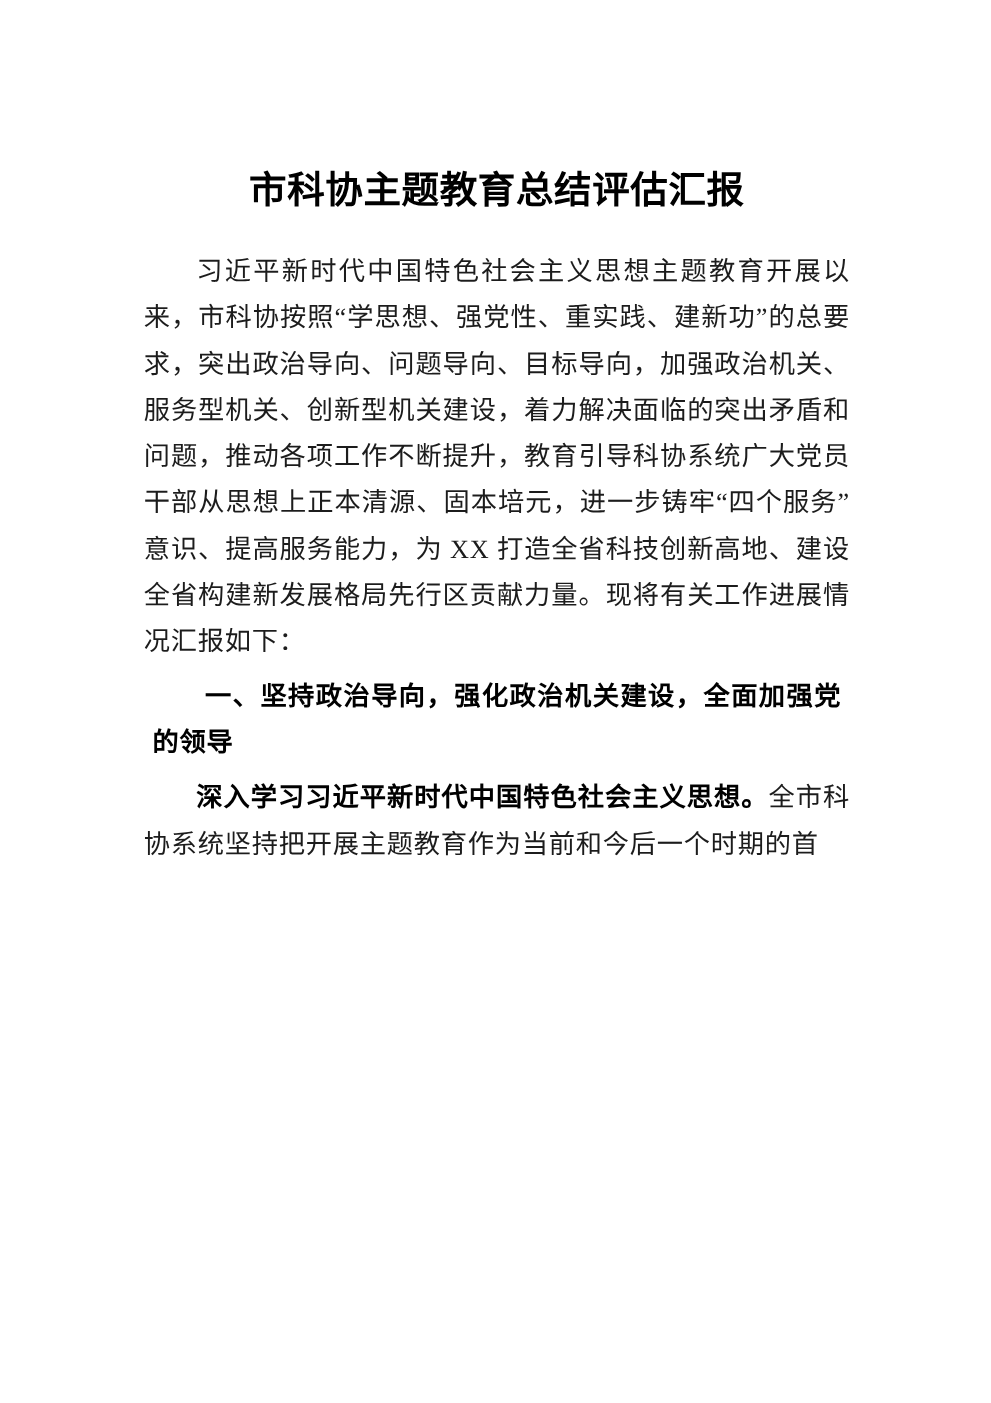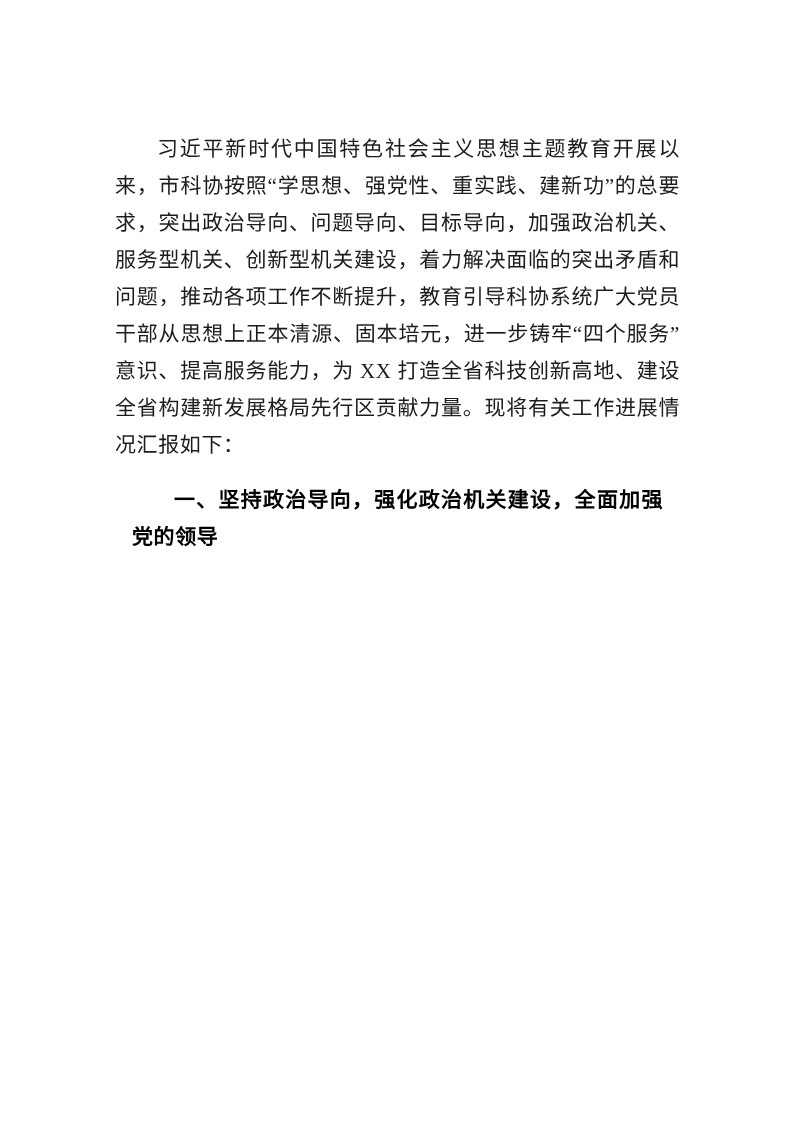--- a/index.html
+++ b/index.html
@@ -38,21 +38,21 @@
     font-size: 21px;
     line-height: 37px;
     color: #1c1c1c;
     text-align: justify;
     text-justify: inter-character;
     text-indent: 2em;
     letter-spacing: 0.6px;
     word-break: break-all;
   }
   .section-heading {
-    margin: 17px;
+    margin: 7px;
     font-family: "Liberation Sans", "DejaVu Sans", sans-serif;
     font-weight: 700;
     font-size: 21px;
     line-height: 37px;
     color: #000000;
     text-align: justify;
     text-justify: inter-character;
     text-indent: 2em;
     letter-spacing: 0.6px;
     word-break: break-all;
@@ -61,21 +61,23 @@
     font-weight: 700;
     color: #000000;
   }
 </style>
 </head>
 <body>
 
 <div class="page">
   <div class="content">
 
+    <h1 class="doc-title">市科协主题教育总结评估汇报</h1>
 
     <p class="para">习近平新时代中国特色社会主义思想主题教育开展以来，市科协按照“学思想、强党性、重实践、建新功”的总要求，突出政治导向、问题导向、目标导向，加强政治机关、服务型机关、创新型机关建设，着力解决面临的突出矛盾和问题，推动各项工作不断提升，教育引导科协系统广大党员干部从思想上正本清源、固本培元，进一步铸牢“四个服务”意识、提高服务能力，为 XX 打造全省科技创新高地、建设全省构建新发展格局先行区贡献力量。现将有关工作进展情况汇报如下：</p>
 
     <h2 class="section-heading">一、坚持政治导向，强化政治机关建设，全面加强党的领导</h2>
 
 
+    <p class="para"><span class="bold-lead">深入学习习近平新时代中国特色社会主义思想。</span><span>全市科协系统坚持把开展主题教育作为当前和今后一个时期的首</span></p>
 
   </div>
 </div>
 
 </body></html>

